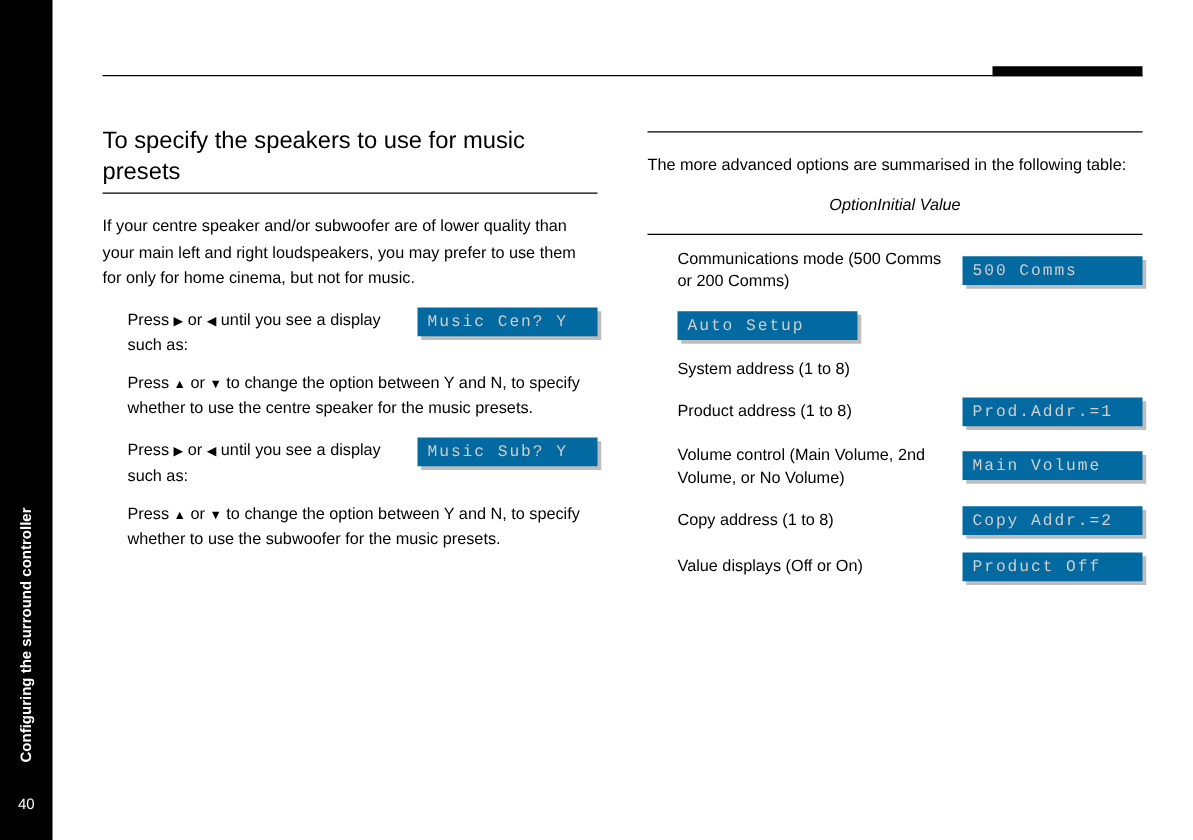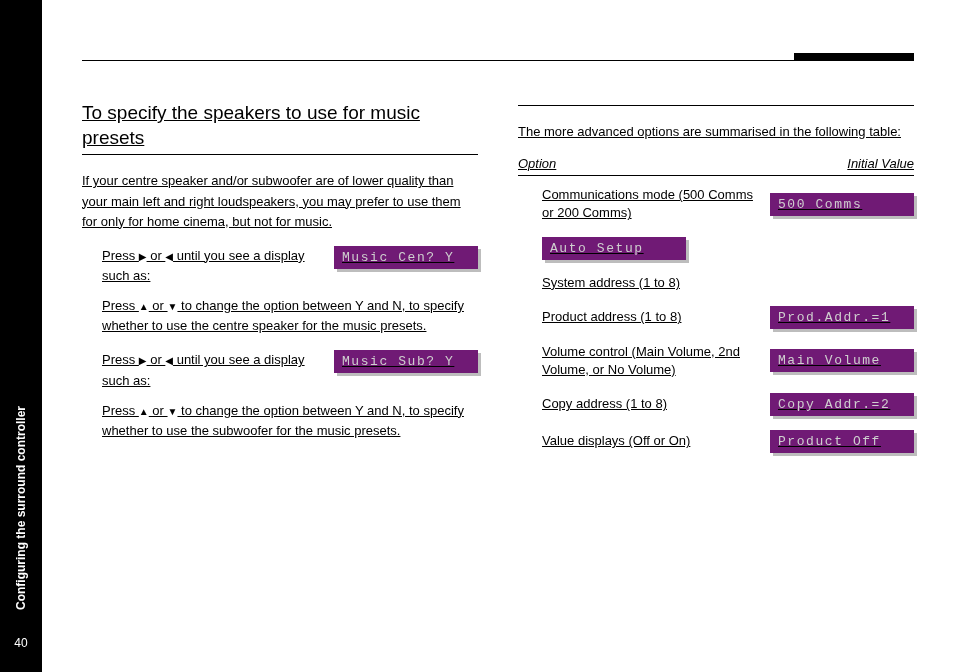--- a/index.html
+++ b/index.html
@@ -70,21 +70,20 @@
     height: 8px;
     background: #000;
   }
   .columns {
     display: flex;
     gap: 40px;
   }
   .col {
     flex: 1;
     min-width: 0;
-    text-decoration: underline;
   }
   h2 {
     font-size: 19px;
     font-weight: normal;
     margin: 0 0 4px 0;
     line-height: 1.3;
   }
   .h2-rule {
     border: none;
     border-top: 1px solid #000;
@@ -104,41 +103,41 @@
     gap: 16px;
     margin-left: 20px;
     margin-bottom: 10px;
   }
   .step-row .txt {
     flex: 1;
     line-height: 1.55;
   }
   .lcd {
     flex: 0 0 auto;
-    background: #701a75;
+    background: #0369a1;
     color: #cfcfcf;
     font-family: "Courier New", monospace;
     font-size: 13px;
     letter-spacing: 0.12em;
     padding: 4px 8px;
     box-shadow: 3px 3px 0 #bdbdbd;
     white-space: pre;
     min-width: 128px;
   }
   .tri {
     display: inline-block;
     font-size: 10px;
     vertical-align: 0px;
   }
   .opts-header {
     display: flex;
-    justify-content: space-between;
+    justify-content: center;
     font-style: italic;
     border-bottom: 1px solid #000;
-    padding-bottom: 4px;
+    padding-bottom: 16px;
     margin-bottom: 10px;
   }
   .opt-row {
     display: flex;
     align-items: center;
     justify-content: space-between;
     margin-bottom: 14px;
     gap: 16px;
     margin-left: 24px;
   }

